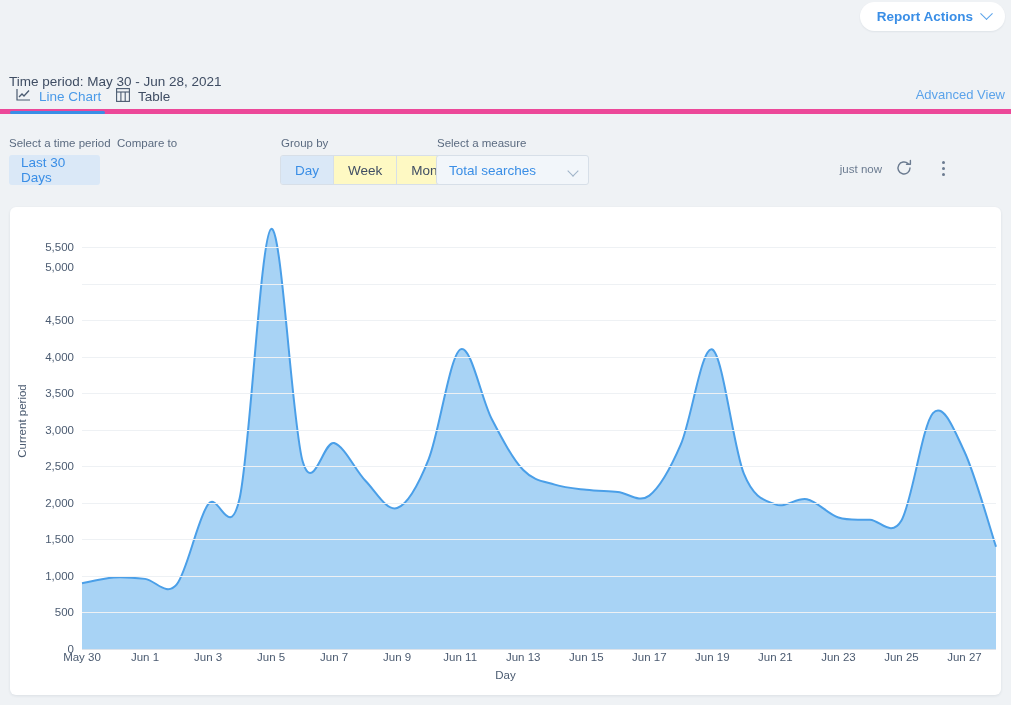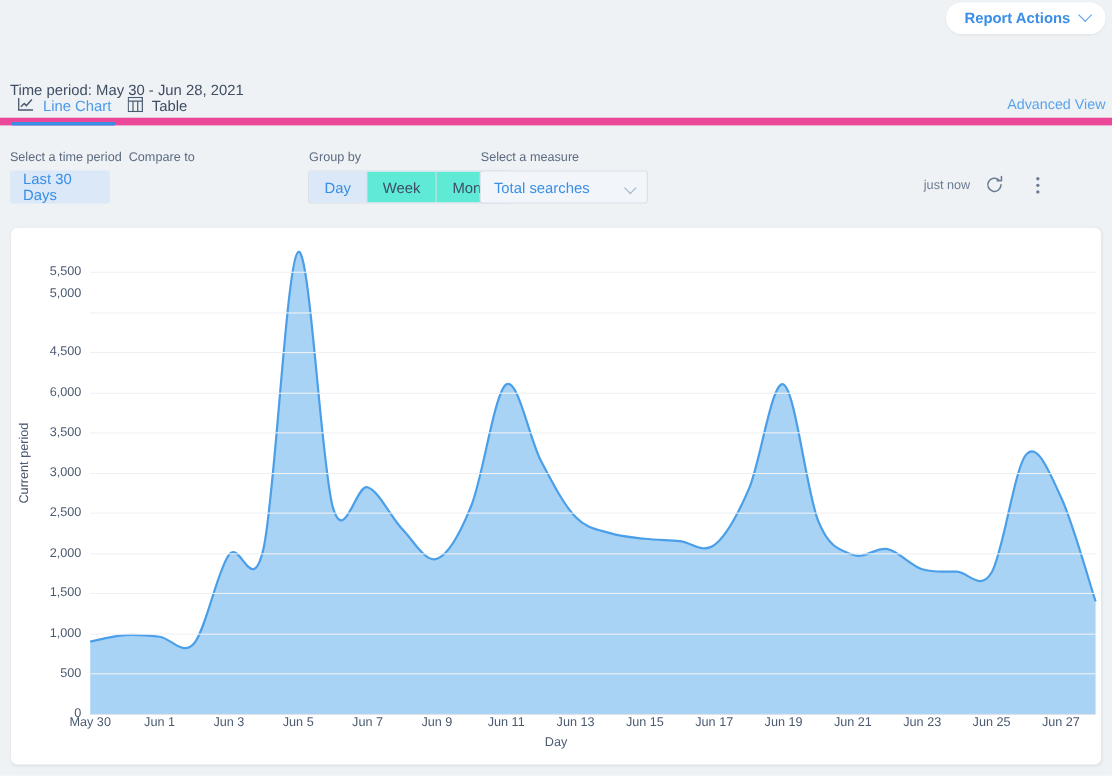--- a/index.html
+++ b/index.html
@@ -33,21 +33,21 @@
     cursor: pointer;
     box-shadow: 0 1px 2px rgba(20,40,70,0.07);
   }
   .chev { display: inline-block; width: 9px; height: 9px;
     border-right: 1.6px solid #5ba3ea; border-bottom: 1.6px solid #5ba3ea;
     transform: rotate(45deg) translate(-2px,-2px); }
 
   
   .tabbar {
     position: absolute; left: 0; top: 78px; width: 1011px; height: 36px;
-    border-bottom: 7px solid #ec4899;
+    border-bottom: 5px solid #ec4899;
   }
   .tab {
     position: absolute; top: 0; height: 36px;
     display: flex; align-items: center; gap: 8px;
     font-size: 13.5px; cursor: pointer; padding: 0 4px;
   }
   .tab-line { left: 12px; color: #4a9ae8; }
   .tab-table { left: 112px; color: #3f4d63; }
   .tab-underline {
     position: absolute; left: 10px; top: 33px; width: 95px; height: 3px;
@@ -73,21 +73,21 @@
     width: 8px; height: 8px;
     border-right: 1.5px solid #9fb3c8; border-bottom: 1.5px solid #9fb3c8;
     transform: rotate(45deg);
   }
   .seg {
     position: absolute; top: 27px; height: 30px;
     display: flex; border: 1px solid #d7dfe8; border-radius: 3px; overflow: hidden;
   }
   .seg div {
     padding: 0 14px; display: flex; align-items: center;
-    font-size: 13.5px; color: #3f4d63; background: #5eead4;
+    font-size: 13.5px; color: #3f4d63; background: #fef9c3;
     border-right: 1px solid #d7dfe8; cursor: pointer;
   }
   .seg div:last-child { border-right: none; }
   .seg div.on { background: #dae8f7; color: #3a8ee6; }
 
   .justnow { position: absolute; right: 76px; top: 35px; font-size: 11.5px; color: #6b7b90; }
   .refresh-ic { position: absolute; right: 44px; top: 30px; width: 20px; height: 20px; cursor: pointer; }
   .kebab { position: absolute; right: 6px; top: 30px; width: 18px; height: 20px; cursor: pointer;
     display: flex; flex-direction: column; align-items: center; justify-content: center; gap: 3px; }
   .kebab i { width: 3px; height: 3px; border-radius: 50%; background: #6b7b90; display: block; }
@@ -196,21 +196,21 @@
       <div class="ylab">Current period</div>
       <div class="yaxis-col" id="yaxis">
           <div class="ytick" style="top: 442px;">0</div>
           <div class="ytick" style="top: 405.478px;">500</div>
           <div class="ytick" style="top: 368.957px;">1,000</div>
           <div class="ytick" style="top: 332.435px;">1,500</div>
           <div class="ytick" style="top: 295.913px;">2,000</div>
           <div class="ytick" style="top: 259.391px;">2,500</div>
           <div class="ytick" style="top: 222.87px;">3,000</div>
           <div class="ytick" style="top: 186.348px;">3,500</div>
-          <div class="ytick" style="top: 149.826px;">6,000</div>
+          <div class="ytick" style="top: 149.826px;">4,000</div>
           <div class="ytick" style="top: 113.304px;">4,500</div>
           <div class="ytick" style="top: 60px;">5,000</div>
           <div class="ytick" style="top: 40.2609px;">5,500</div>
         </div>
       <div id="grid">
           <div class="axisline" style="top: 442px;"></div>
           <div class="gridline" style="top: 405.478px;"></div>
           <div class="gridline" style="top: 368.957px;"></div>
           <div class="gridline" style="top: 332.435px;"></div>
           <div class="gridline" style="top: 295.913px;"></div>

